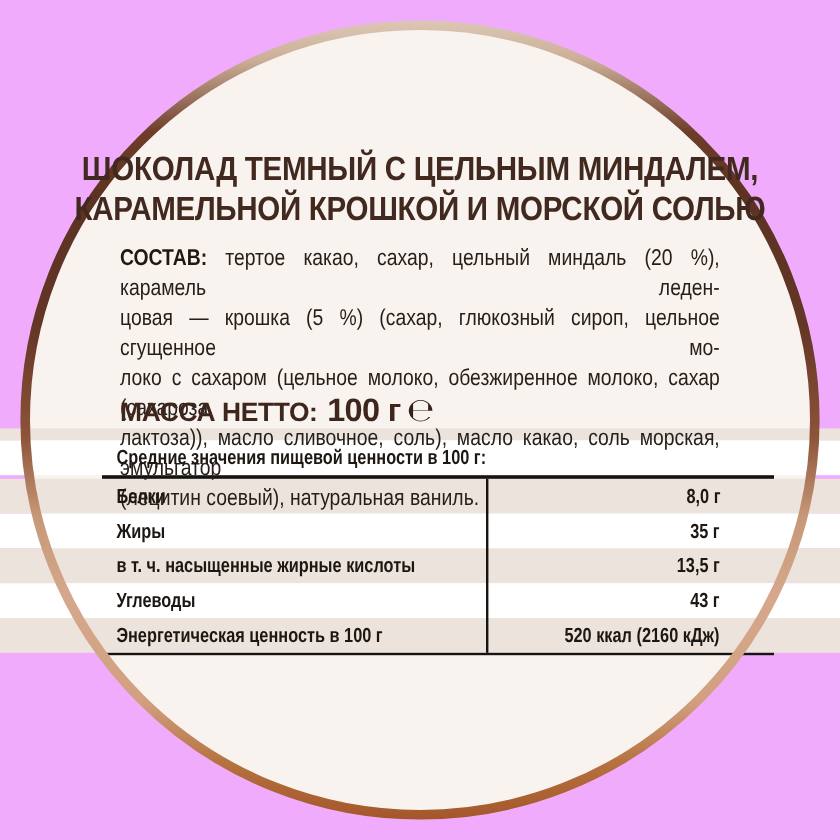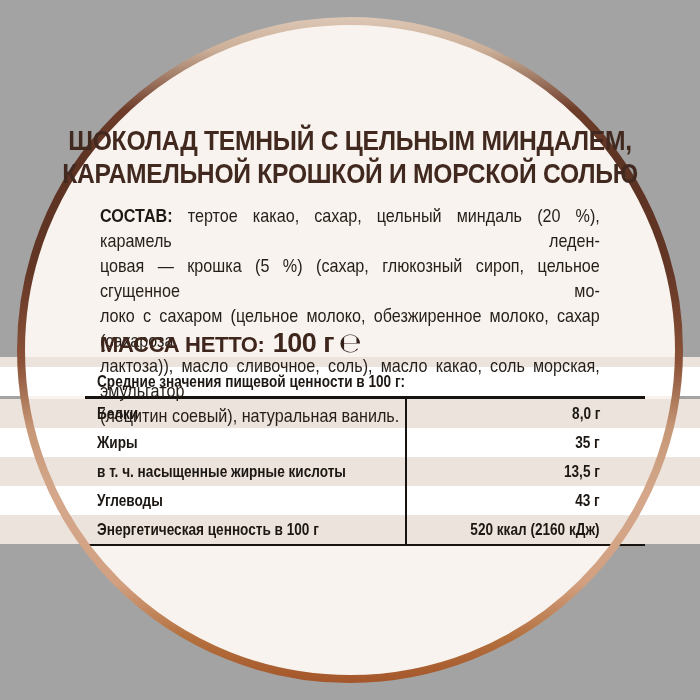--- a/index.html
+++ b/index.html
@@ -1,16 +1,16 @@
 <!DOCTYPE html>
 <html><head>
 <meta charset="utf-8">
 <style>
   html,body{margin:0;padding:0;background:#ffffff;}
-  .stage{position:relative;width:700px;height:700px;background:#a3a3a3;overflow:hidden;
+  .stage{position:relative;width:700px;height:700px;background:#f0abfc;overflow:hidden;
          font-family:"Liberation Sans",sans-serif;}
   .layer{position:absolute;left:0;top:0;}
   svg{display:block;}
 
   
   .band-strip{position:absolute;left:0;width:700px;z-index:2;}
   .strip-beige{background:#ece3dc;}
   .strip-white{background:#ffffff;}
 
   

